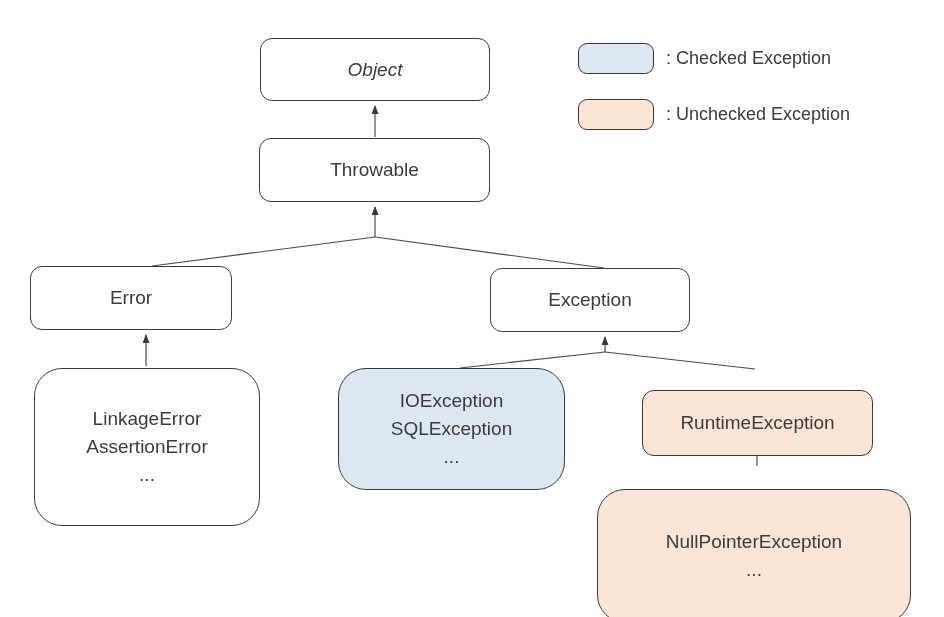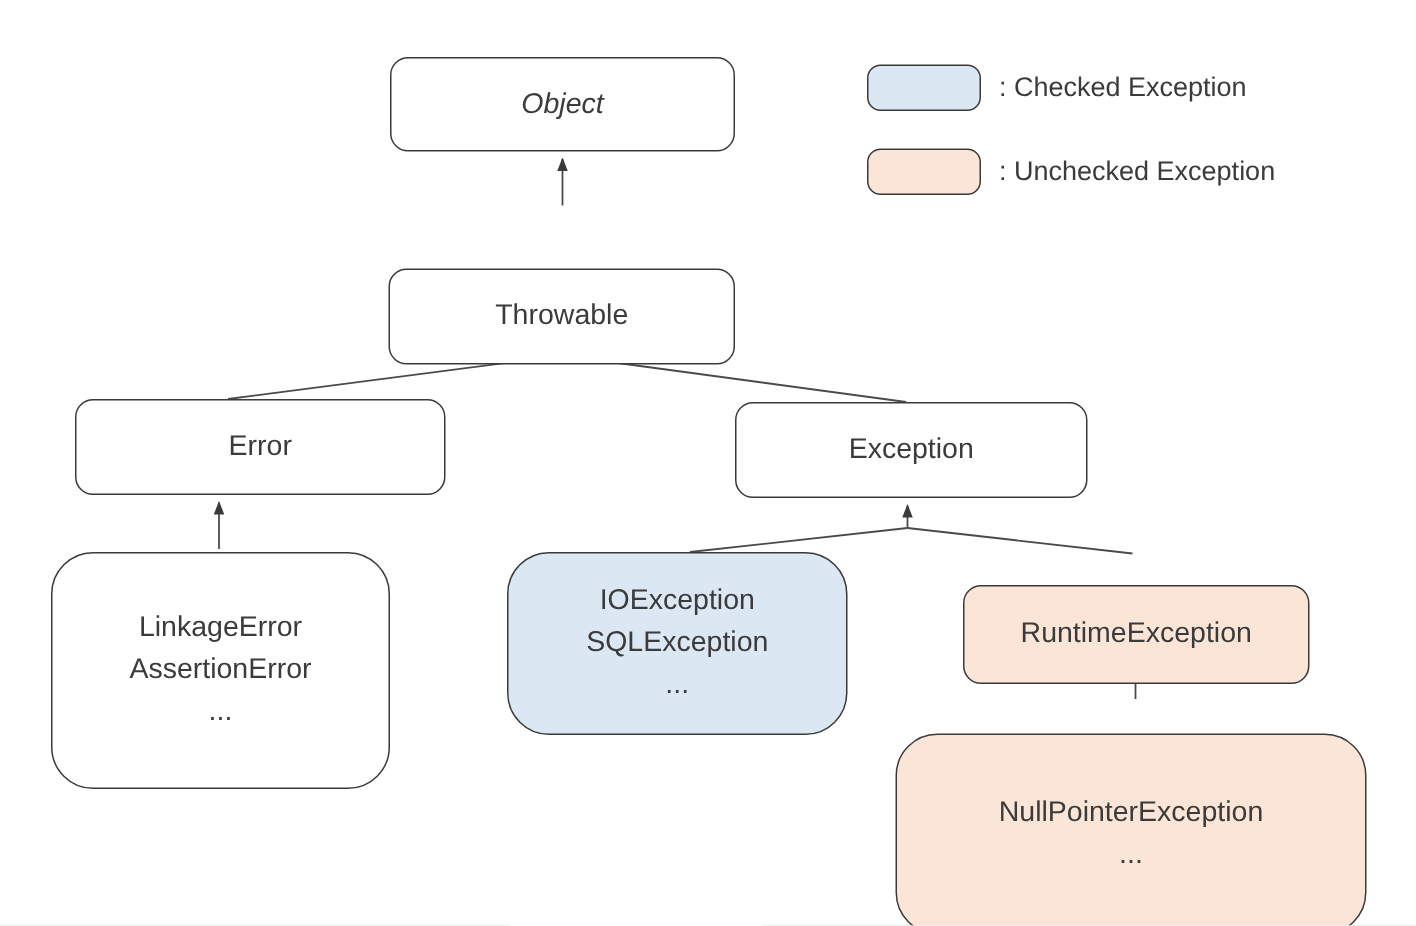--- a/index.html
+++ b/index.html
@@ -34,23 +34,23 @@
     font-size:19px;
     line-height:28px;
     color:var(--text);
   }
   .node.big{border-radius:28px;}
   .node.checked{background:var(--checked-fill);}
   .node.unchecked{background:var(--unchecked-fill);margin-top:21px;}
 
   
   #node-object   {left:260px;top:38px; width:230px;height:63px;font-style:italic;}
-  #node-throwable{left:259px;top:138px;width:231px;height:64px;margin-top:41px;}
-  #node-error    {left:30px; top:266px;width:247px;height:64px;margin-left:20px;}
-  #node-exception{left:490px;top:268px;width:235px;height:64px;}
+  #node-throwable{left:259px;top:138px;width:231px;height:64px;}
+  #node-error    {left:30px; top:266px;width:202px;height:64px;}
+  #node-exception{left:490px;top:268px;width:200px;height:64px;}
   #node-error-subclasses  {left:34px; top:368px;width:226px;height:158px;}
   #node-checked-exceptions{left:338px;top:368px;width:227px;height:122px;text-align:center;}
   #node-runtime  {left:642px;top:369px;width:231px;height:66px;}
   #node-runtime-subclasses{left:597px;top:468px;width:314px;height:134px;}
 
   
   .legend-swatch{
     position:absolute;
     box-sizing:border-box;
     width:76px;height:31px;

